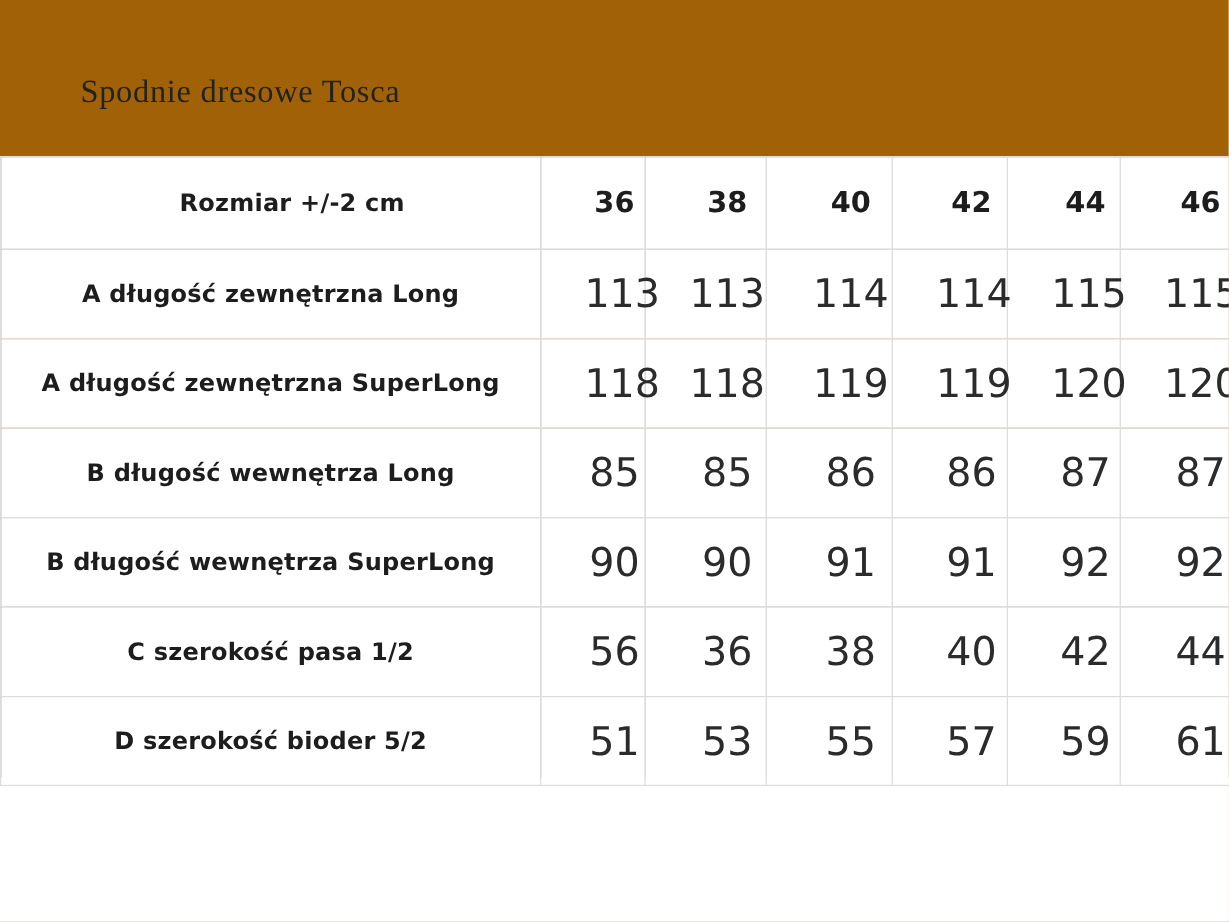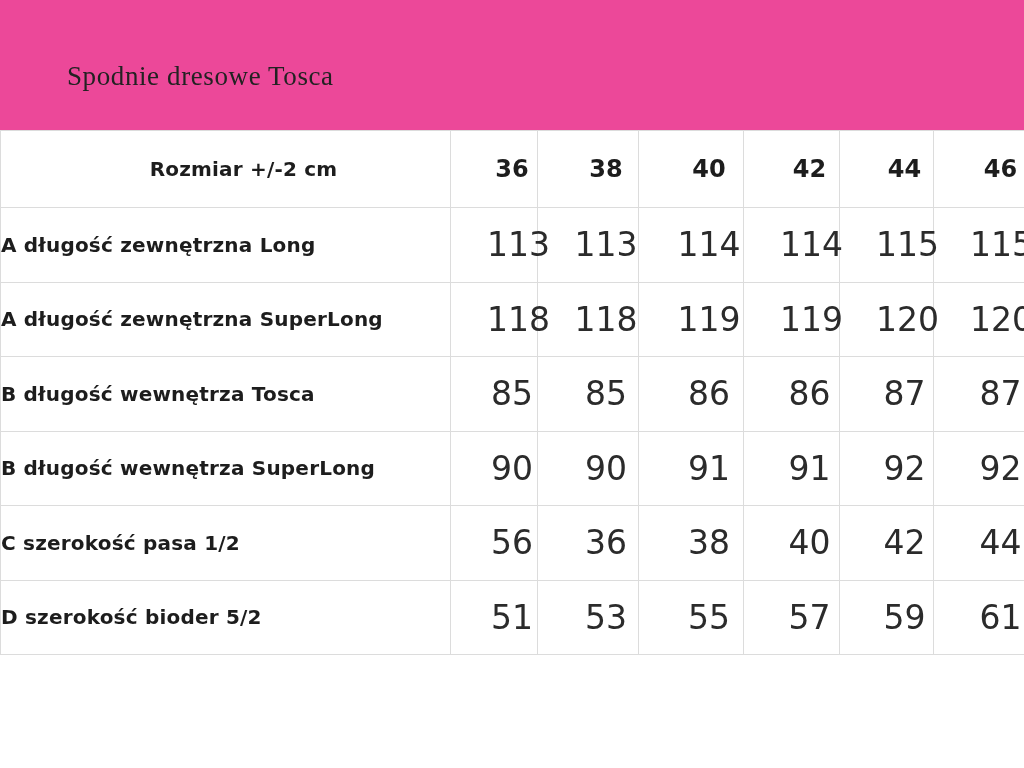--- a/index.html
+++ b/index.html
@@ -8,21 +8,21 @@
     --value-text: #2b2b2b;
   }
   * { margin: 0; padding: 0; box-sizing: border-box; }
   html, body {
     width: 1024px;
     height: 768px;
     overflow: hidden;
     background: #ffffff;
     font-family: "DejaVu Sans", "Liberation Sans", sans-serif;
   }
-  .page { position: relative; width: 1024px; height: 648px; background: #ec4899; }
+  .page { position: relative; width: 1024px; height: 648px; background: #a16207; }
   .title {
     position: absolute;
     left: 67px;
     top: 61px;
     font-family: "Liberation Serif", "DejaVu Serif", serif;
     font-weight: 400;
     font-size: 27px;
     letter-spacing: 0.6px;
     color: #222222;
     white-space: nowrap;
@@ -52,21 +52,21 @@
   }
   th.size-th {
     font-weight: 700;
     font-size: 24px;
     text-align: center;
     color: var(--heading-text);
   }
   td.label-td {
     font-weight: 700;
     font-size: 20px;
-    text-align: left;
+    text-align: center;
     padding-left: 0;
     color: var(--heading-text);
     letter-spacing: 0.2px;
     white-space: nowrap;
   }
   td.value-td {
     font-weight: 400;
     font-size: 33px;
     text-align: center;
     color: var(--value-text);
@@ -114,21 +114,21 @@
         <tr>
           <td class="label-td">A długość zewnętrzna SuperLong</td>
           <td class="value-td">118</td>
           <td class="value-td">118</td>
           <td class="value-td">119</td>
           <td class="value-td">119</td>
           <td class="value-td">120</td>
           <td class="value-td">120</td>
         </tr>
         <tr>
-          <td class="label-td">B długość wewnętrza Tosca</td>
+          <td class="label-td">B długość wewnętrza Long</td>
           <td class="value-td">85</td>
           <td class="value-td">85</td>
           <td class="value-td">86</td>
           <td class="value-td">86</td>
           <td class="value-td">87</td>
           <td class="value-td">87</td>
         </tr>
         <tr>
           <td class="label-td">B długość wewnętrza SuperLong</td>
           <td class="value-td">90</td>

